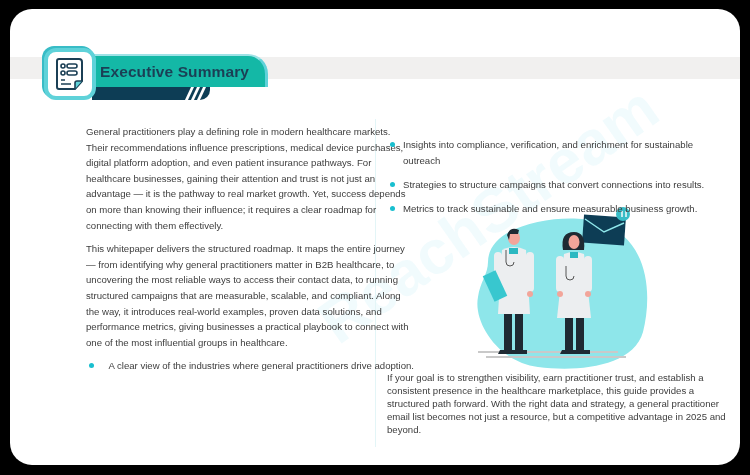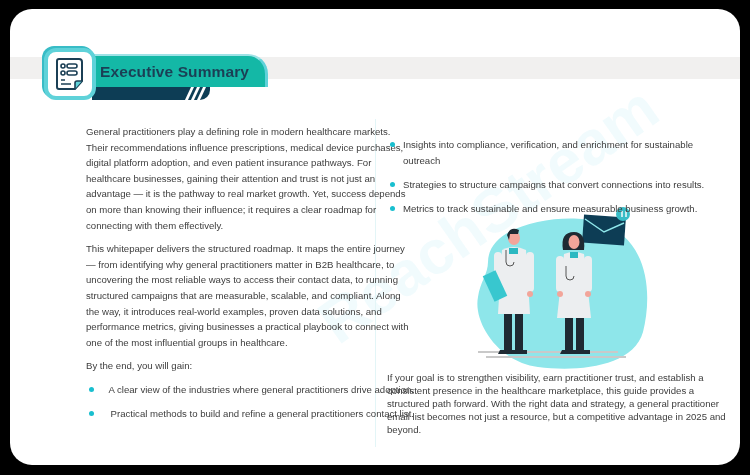--- a/index.html
+++ b/index.html
@@ -103,24 +103,22 @@
     <div class="dark-stripe">
       <span class="slash" style="left:96px"></span>
       <span class="slash" style="left:102px"></span>
       <span class="slash" style="left:108px"></span>
     </div>
   </div>
 
   <div class="col-left">
     <p>General practitioners play a defining role in modern healthcare markets. Their recommendations influence prescriptions, medical device purchases, digital platform adoption, and even patient insurance pathways. For healthcare businesses, gaining their attention and trust is not just an advantage — it is the pathway to real market growth. Yet, success depends on more than knowing their influence; it requires a clear roadmap for connecting with them effectively.</p>
     <p>This whitepaper delivers the structured roadmap. It maps the entire journey — from identifying why general practitioners matter in B2B healthcare, to uncovering the most reliable ways to access their contact data, to running structured campaigns that are measurable, scalable, and compliant. Along the way, it introduces real-world examples, proven data solutions, and performance metrics, giving businesses a practical playbook to connect with one of the most influential groups in healthcare.</p>
-    <p>By the end, you will gain:</p>
     <ul class="bullets">
       <li>A clear view of the industries where general practitioners drive adoption.</li>
-      <li>Practical methods to build and refine a general practitioners contact list.</li>
     </ul>
   </div>
 
   <div class="divider"></div>
 
   <div class="col-right">
     <ul class="bullets">
       <li>Insights into compliance, verification, and enrichment for sustainable outreach</li>
       <li>Strategies to structure campaigns that convert connections into results.</li>
       <li>Metrics to track sustainable and ensure measurable business growth.</li>

